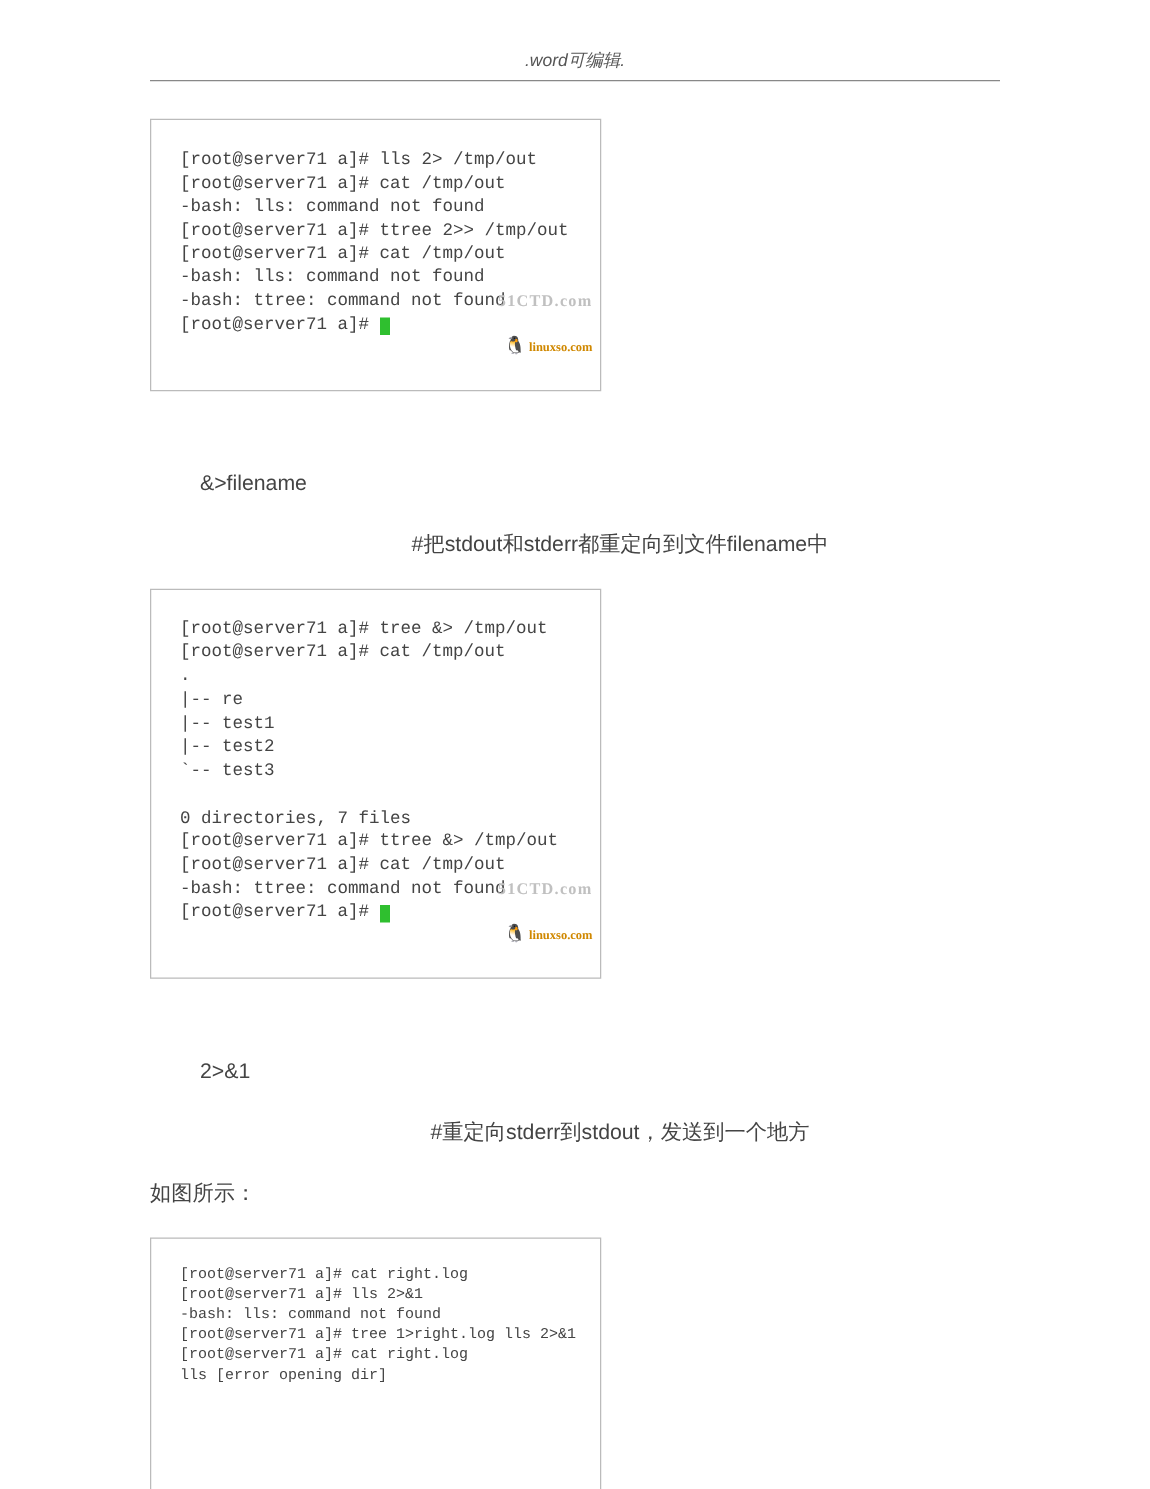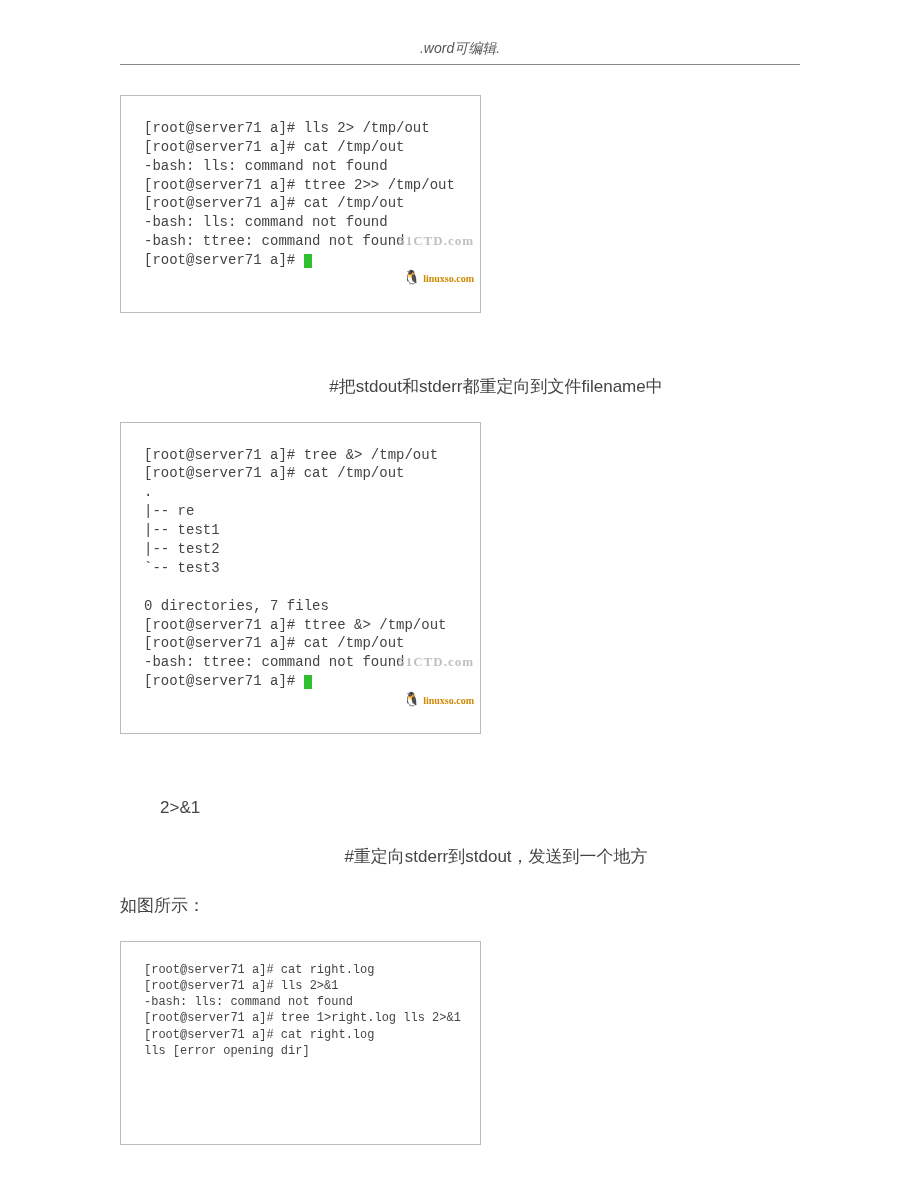--- a/index.html
+++ b/index.html
@@ -107,20 +107,21 @@
 <span>-bash: ttree: command not found</span>
 <span>[root@server71 a]# </span><span class="cursor"></span>
       <div class="wm" style="bottom:4px;">
         <div class="big">51CTD.com</div>
         <div><span class="penguin">🐧</span><span class="dot">linuxso.com</span></div>
       </div>
     </div>
 
     <div class="spacer-md"></div>
 
+    <div class="body-text indent1 section">&amp;&gt;filename</div>
     <div class="body-text indent2 section">#把stdout和stderr都重定向到文件filename中</div>
 
     
     <div class="term-block" style="width:330px;">
 <span>[root@server71 a]# tree &amp;&gt; /tmp/out</span>
 <span>[root@server71 a]# cat /tmp/out</span>
 <span>.</span>
 <span>|-- re</span>
 <span>|-- test1</span>
 <span>|-- test2</span>

